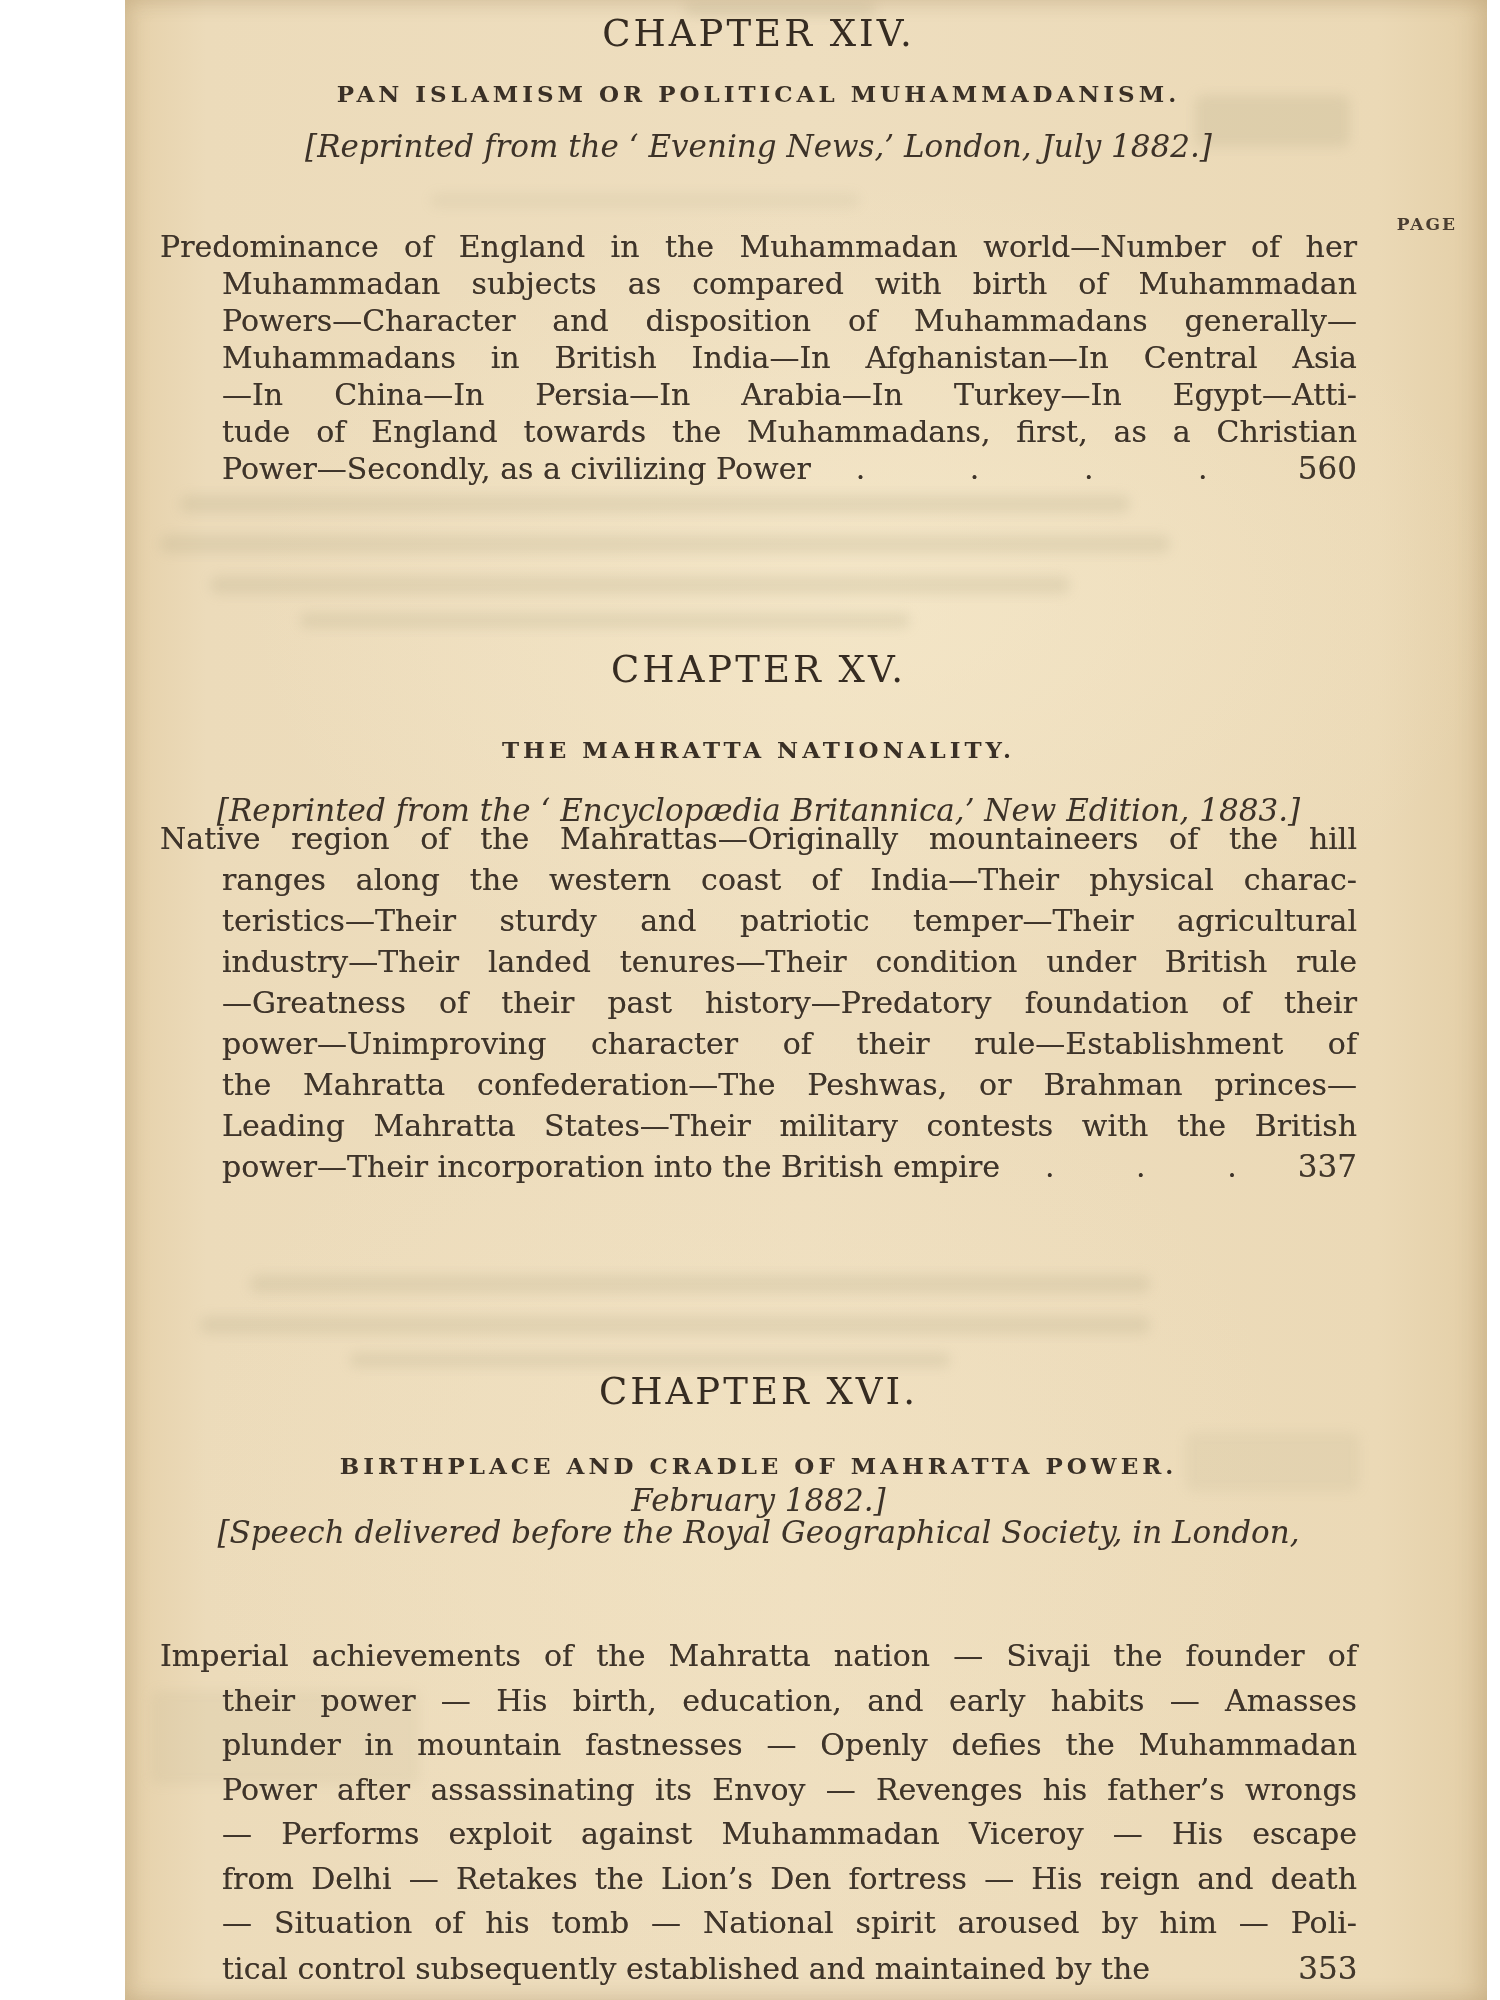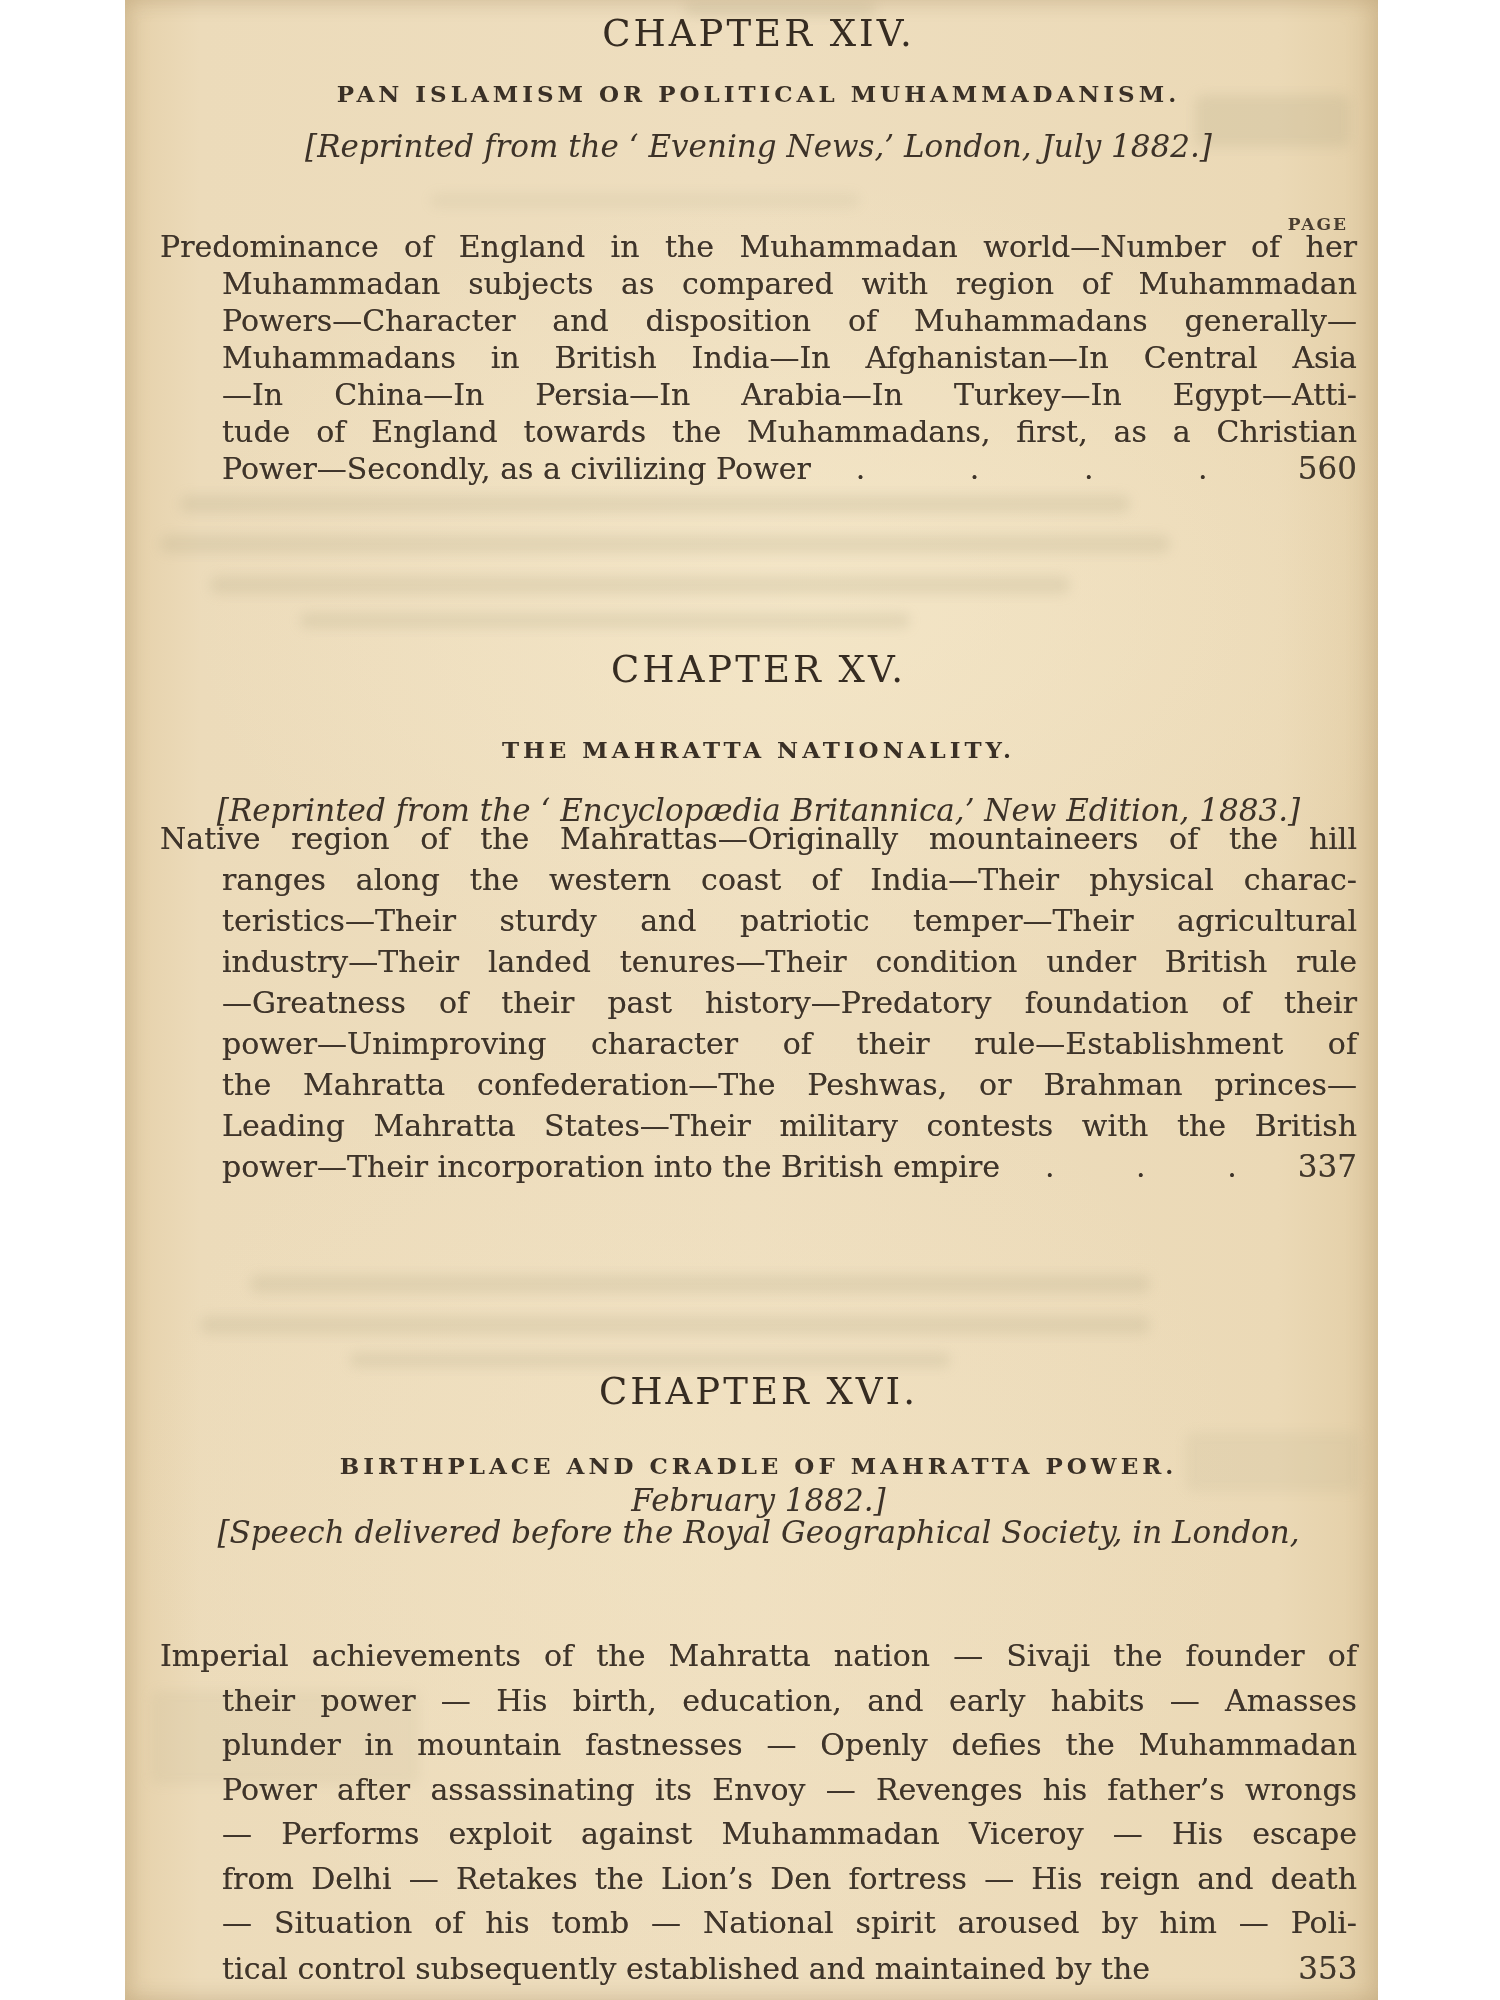--- a/index.html
+++ b/index.html
@@ -1,18 +1,18 @@
 <!DOCTYPE html>
 <html><head>
 <meta charset="utf-8">
 <style>
   html,body{margin:0;padding:0;background:#ffffff;}
   .stage{position:relative;width:1500px;height:2000px;background:#ffffff;overflow:hidden;
          font-family:"DejaVu Serif","Liberation Serif",serif;}
-  .book-page{position:absolute;left:125px;top:0;width:1253px;height:2000px;
+  .book-page{position:absolute;left:125px;top:0;width:1362px;height:2000px;
     background:
       radial-gradient(ellipse 900px 600px at 55% 30%, rgba(248,236,206,.55), rgba(248,236,206,0) 70%),
       radial-gradient(ellipse 800px 700px at 45% 75%, rgba(243,228,196,.5), rgba(243,228,196,0) 70%),
       linear-gradient(90deg,#e5d0a9 0%, #ecdbba 6%, #eedebf 50%, #ebd9b6 92%, #e3cea6 100%);
     box-shadow: inset -10px 0 22px rgba(150,120,75,.22), inset 8px 0 18px rgba(150,120,75,.18);
     color:#3c3228;}
   .textcol{position:absolute;left:35px;width:1197px;}
   .centered{text-align:center;}
   .chapter-heading{font-size:37px;letter-spacing:3px;color:#362c22;}
   .chapter-subtitle{font-size:23px;font-weight:700;letter-spacing:4px;color:#3a3026;}
@@ -52,21 +52,21 @@
     <div class="ghost" style="left:1060px;top:1432px;width:175px;height:60px;opacity:.6;"></div>
 
     <div class="textcol centered chapter-heading" style="top:12px;">CHAPTER XIV.</div>
     <div class="textcol centered chapter-subtitle" style="top:80px;">PAN ISLAMISM OR POLITICAL MUHAMMADANISM.</div>
     <div class="textcol centered source-note" style="top:128px;">[Reprinted from the ‘ Evening News,’ London, July 1882.]</div>
 
     <div class="page-col-label" style="top:198px;right:30px;">PAGE</div>
 
     <div class="para lh37" style="top:228px;">
       <div class="line">Predominance of England in the Muhammadan world—Number of her</div>
-      <div class="line indent">Muhammadan subjects as compared with region of Muhammadan</div>
+      <div class="line indent">Muhammadan subjects as compared with birth of Muhammadan</div>
       <div class="line indent">Powers—Character and disposition of Muhammadans generally—</div>
       <div class="line indent">Muhammadans in British India—In Afghanistan—In Central Asia</div>
       <div class="line indent">—In China—In Persia—In Arabia—In Turkey—In Egypt—Atti-</div>
       <div class="line indent">tude of England towards the Muhammadans, first, as a Christian</div>
       <div class="last-row indent">
         <span>Power—Secondly, as a civilizing Power</span>
         <span class="dots wide">. . . . .</span>
         <span class="pagenum">560</span>
       </div>
     </div>

